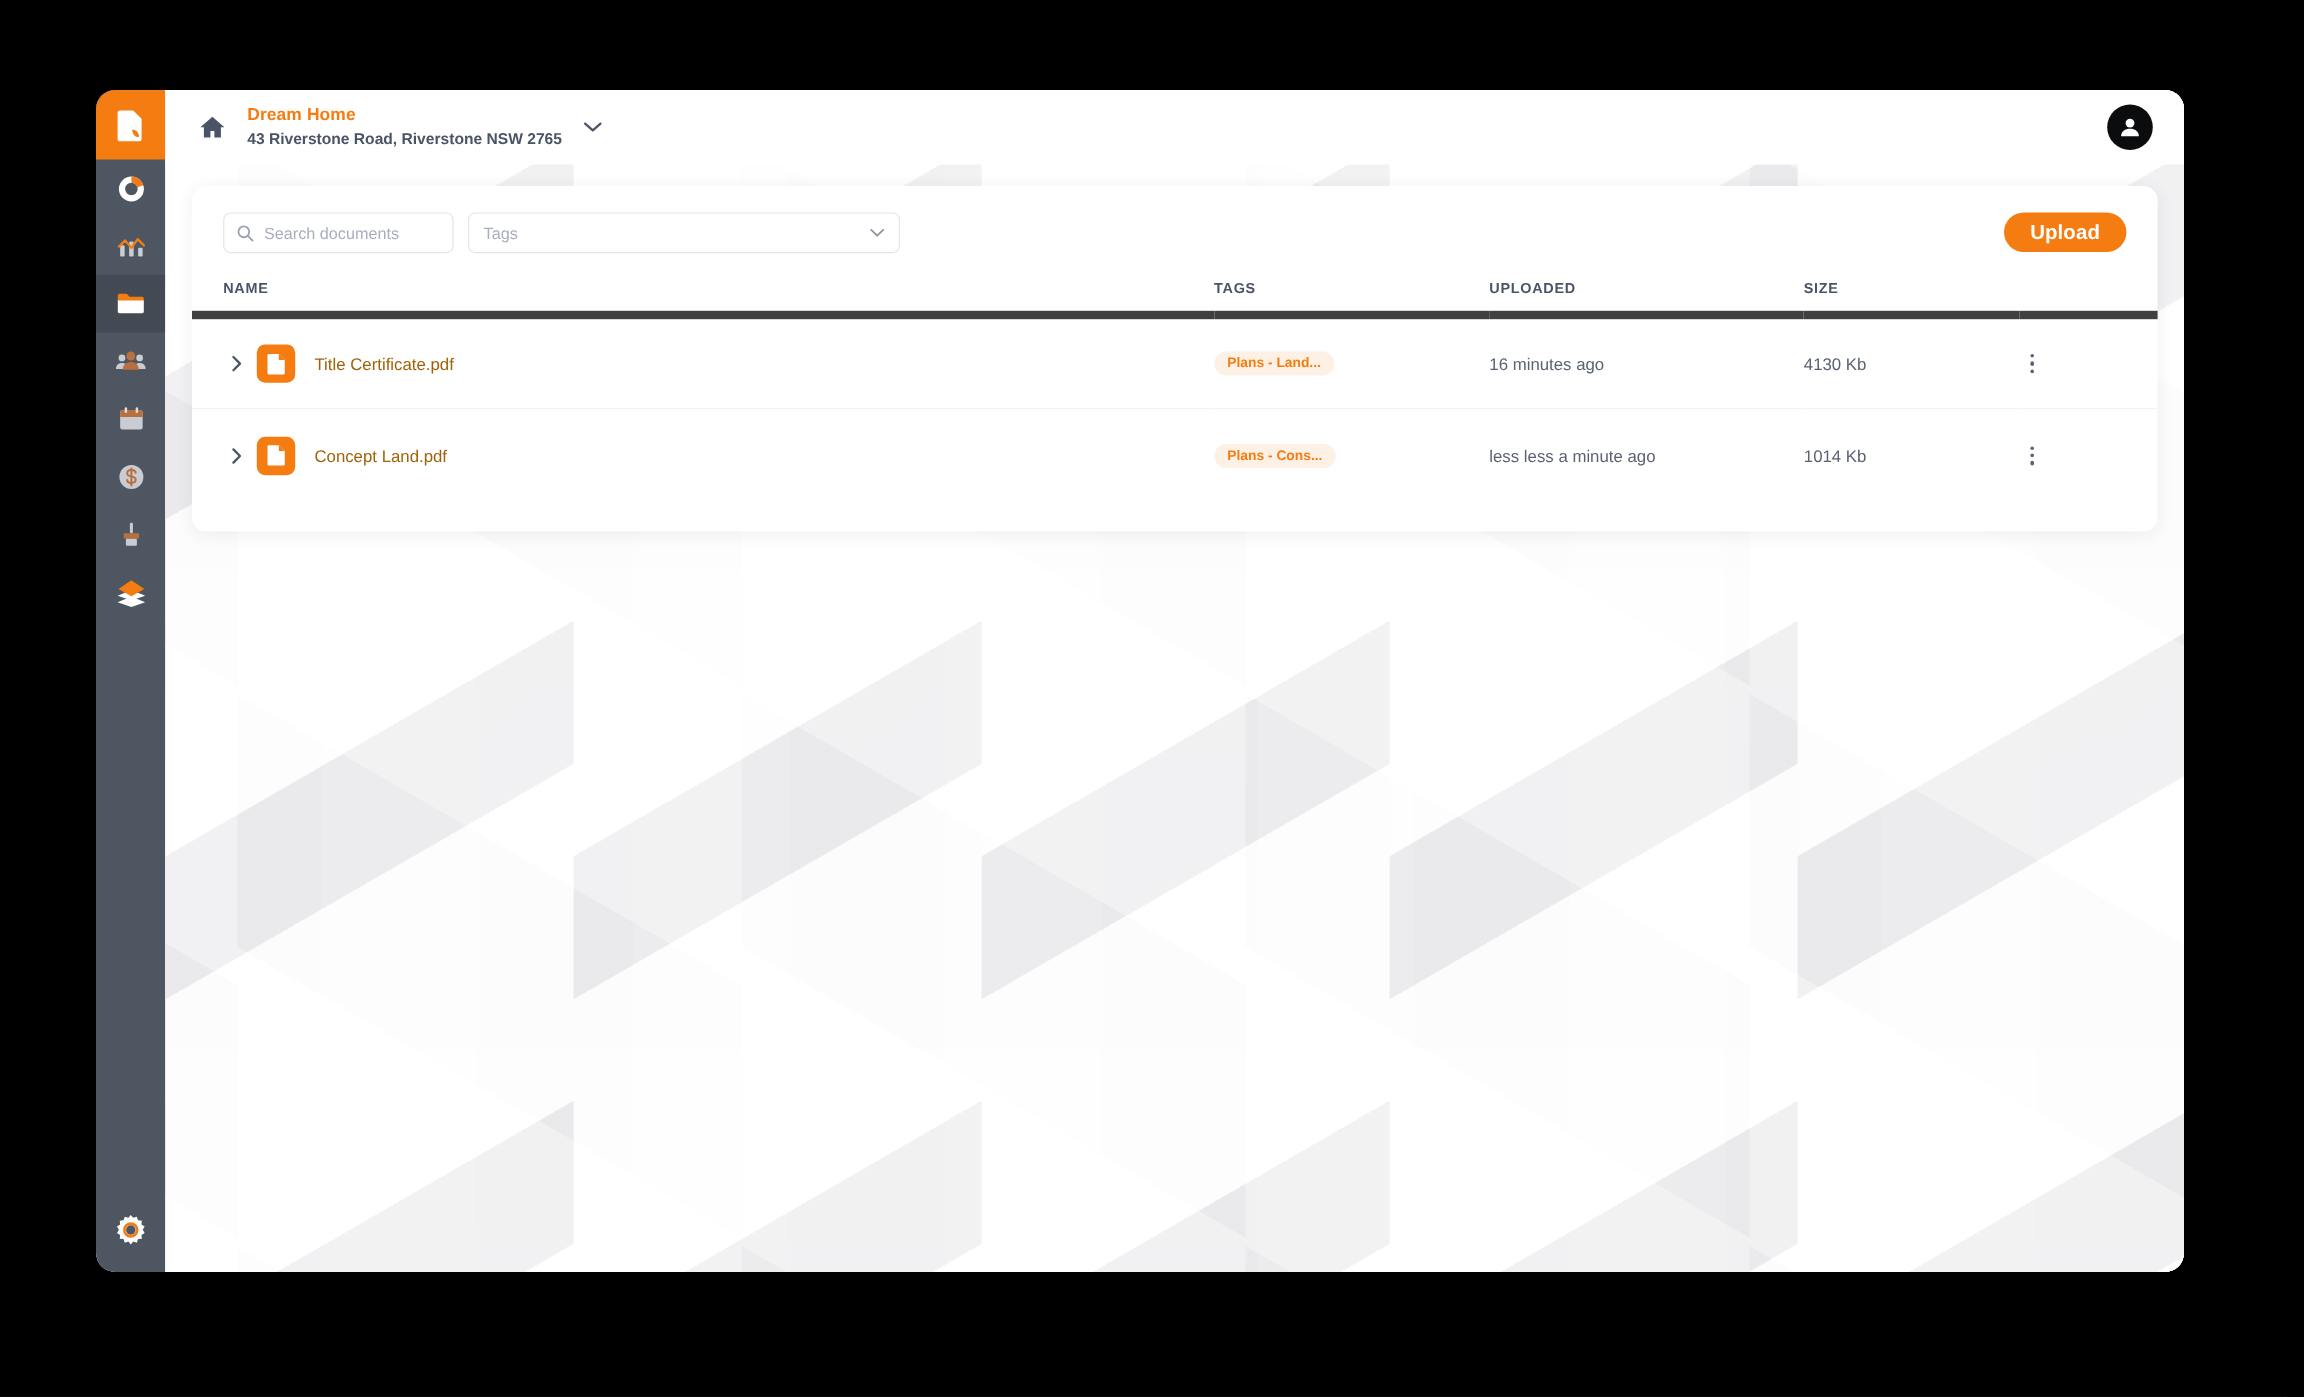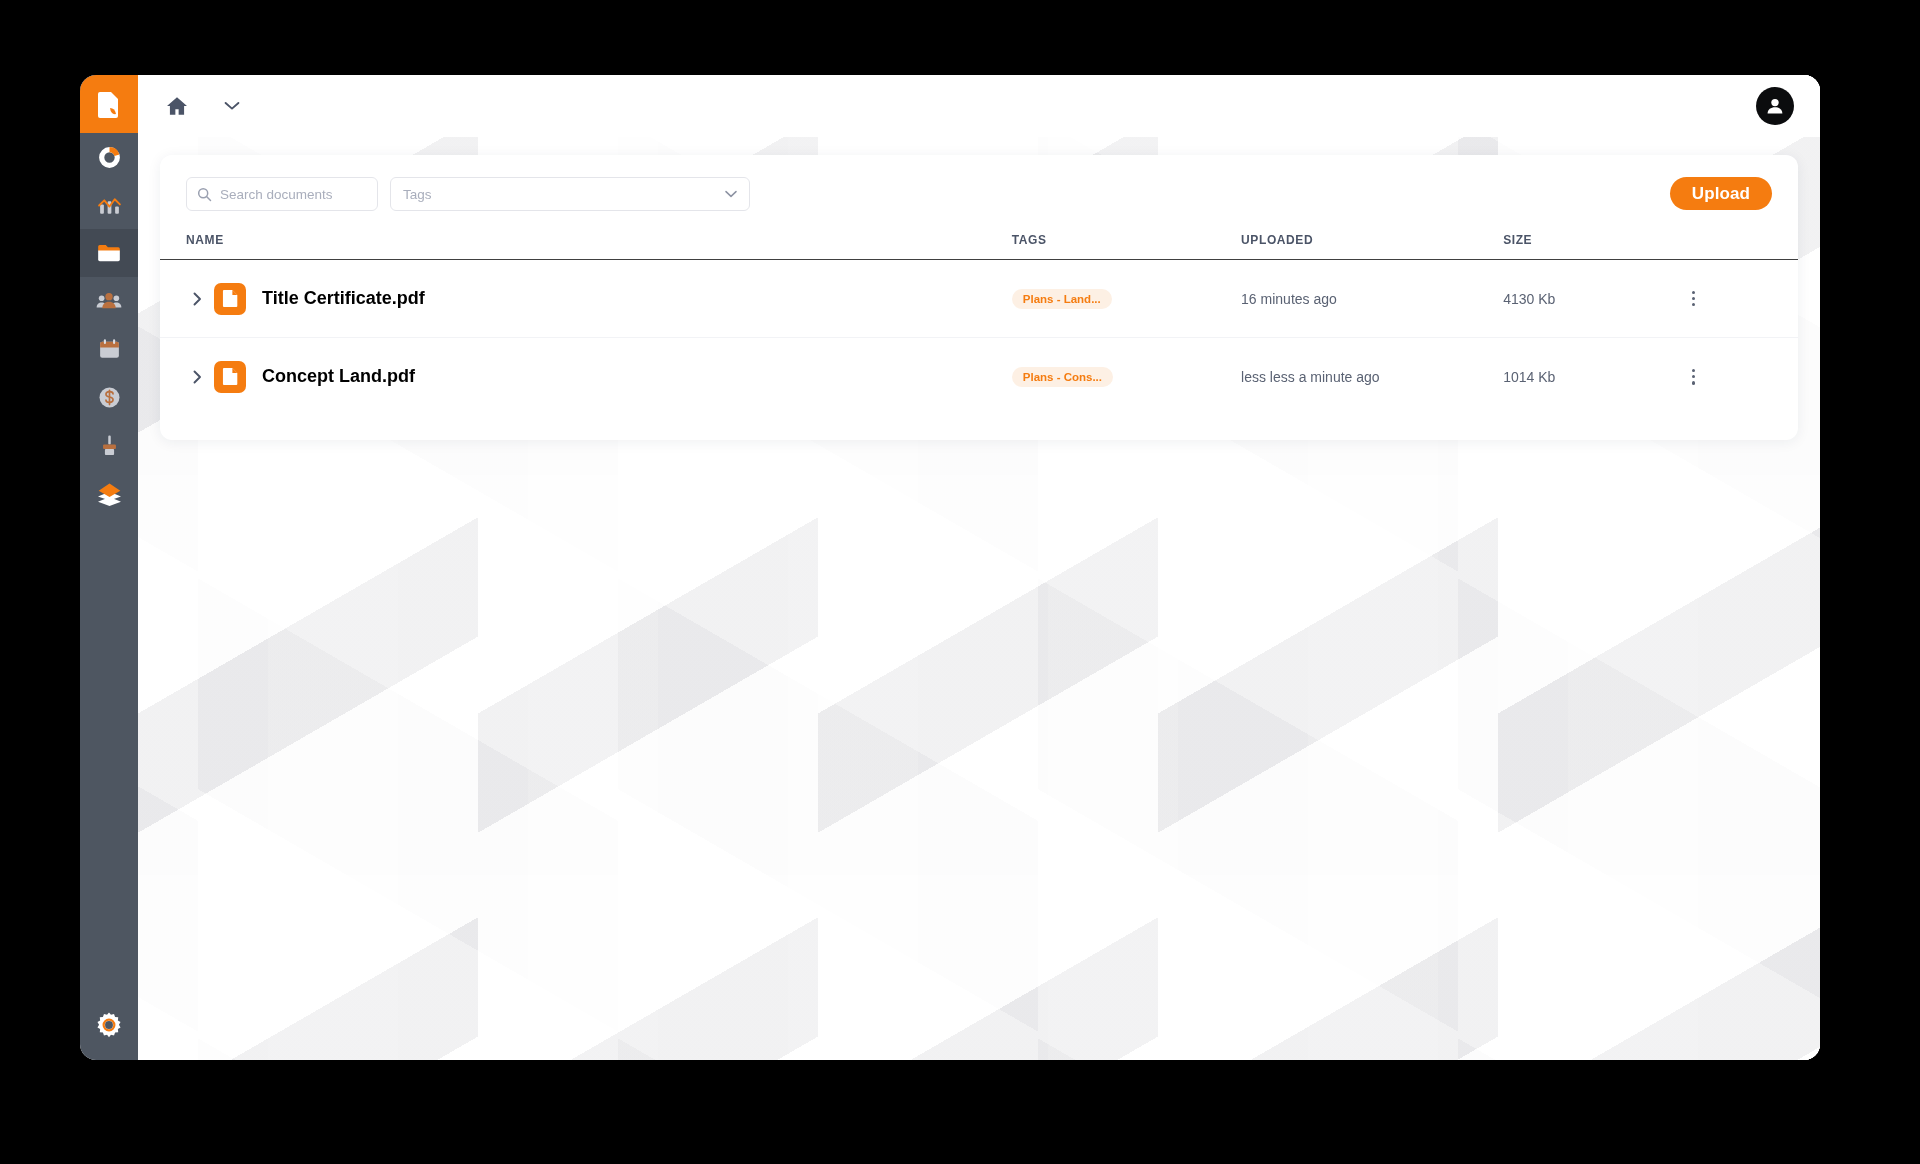--- a/index.html
+++ b/index.html
@@ -197,21 +197,21 @@
 
   
   #doc-table { width: 100%; border-collapse: collapse; }
   #doc-table thead th {
     text-align: left;
     font-size: 12px;
     font-weight: bold;
     letter-spacing: 0.6px;
     color: #4b5467;
     padding: 0 0 12px 0;
-    border-bottom: 1px solid #404040;
+    border-bottom: 7px solid #404040;
   }
   #doc-table tbody td {
     padding: 0;
     border-bottom: 1px solid #f2f3f6;
     height: 78px;
     vertical-align: middle;
     font-size: 14px;
     color: #5a6273;
   }
   #doc-table tbody tr:last-child td { border-bottom: none; }
@@ -230,21 +230,21 @@
   }
   .file-icon {
     width: 32px; height: 32px;
     background: #f57c10;
     border-radius: 7px;
     display: flex; align-items: center; justify-content: center;
     margin-left: 6px; margin-right: 16px;
     flex: 0 0 32px;
     cursor: pointer;
   }
-  .file-name { font-size: 18px; color: #000000; cursor: pointer; font-weight: bold; }
+  .file-name { font-size: 14px; color: #a16207; cursor: pointer; }
 
   .tag-chip {
     display: inline-block;
     background: #fdf0e4;
     color: #f57c10;
     font-size: 11.5px;
     font-weight: bold;
     border-radius: 11px;
     padding: 4px 11px;
     cursor: pointer;
@@ -354,20 +354,24 @@
   <div id="main-col">
     <div id="bg-pattern"></div>
 
     <header id="topbar">
       <span id="home-icon">
         <svg width="22" height="20" viewBox="0 0 24 22">
           <path d="M12 1.5 L23 11 h-3.2 v9.5 h-6 v-6 h-3.6 v6 h-6 V11 H1 z" fill="#4b5467"></path>
         </svg>
       </span>
 
+      <div id="property-block">
+        <div id="property-name">Dream Home</div>
+        <div id="property-address">43 Riverstone Road, Riverstone NSW 2765</div>
+      </div>
 
       <span id="property-chevron">
         <svg width="16" height="10" viewBox="0 0 16 10">
           <path d="M1.6 2 L8 7.6 L14.4 2" fill="none" stroke="#4b5467" stroke-width="1.9" stroke-linecap="round" stroke-linejoin="round"></path>
         </svg>
       </span>
 
       <div id="topbar-spacer"></div>
 
       <div id="avatar">

